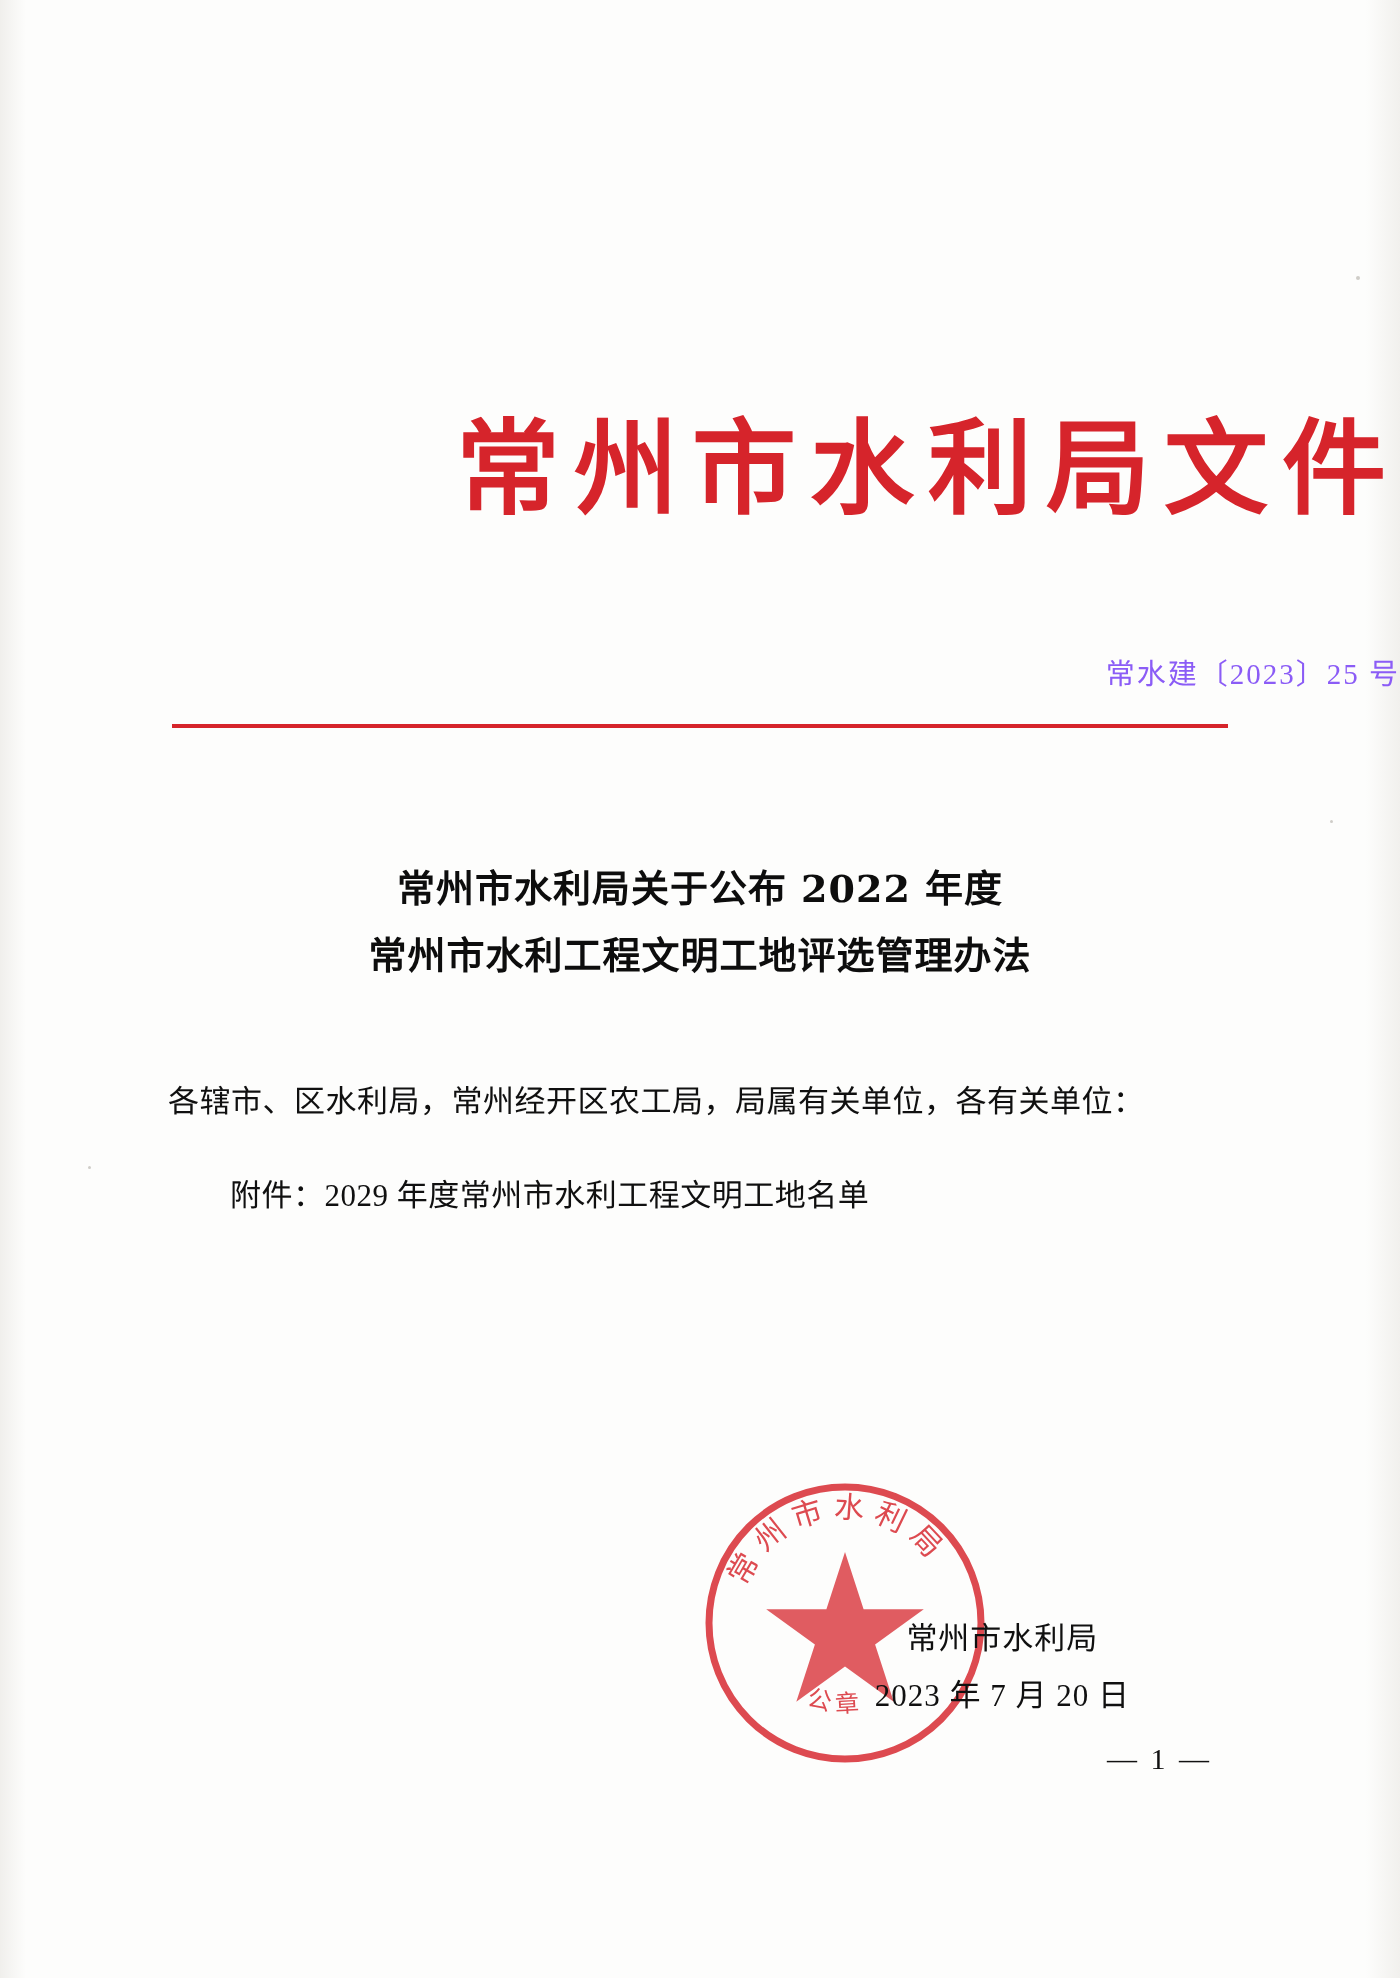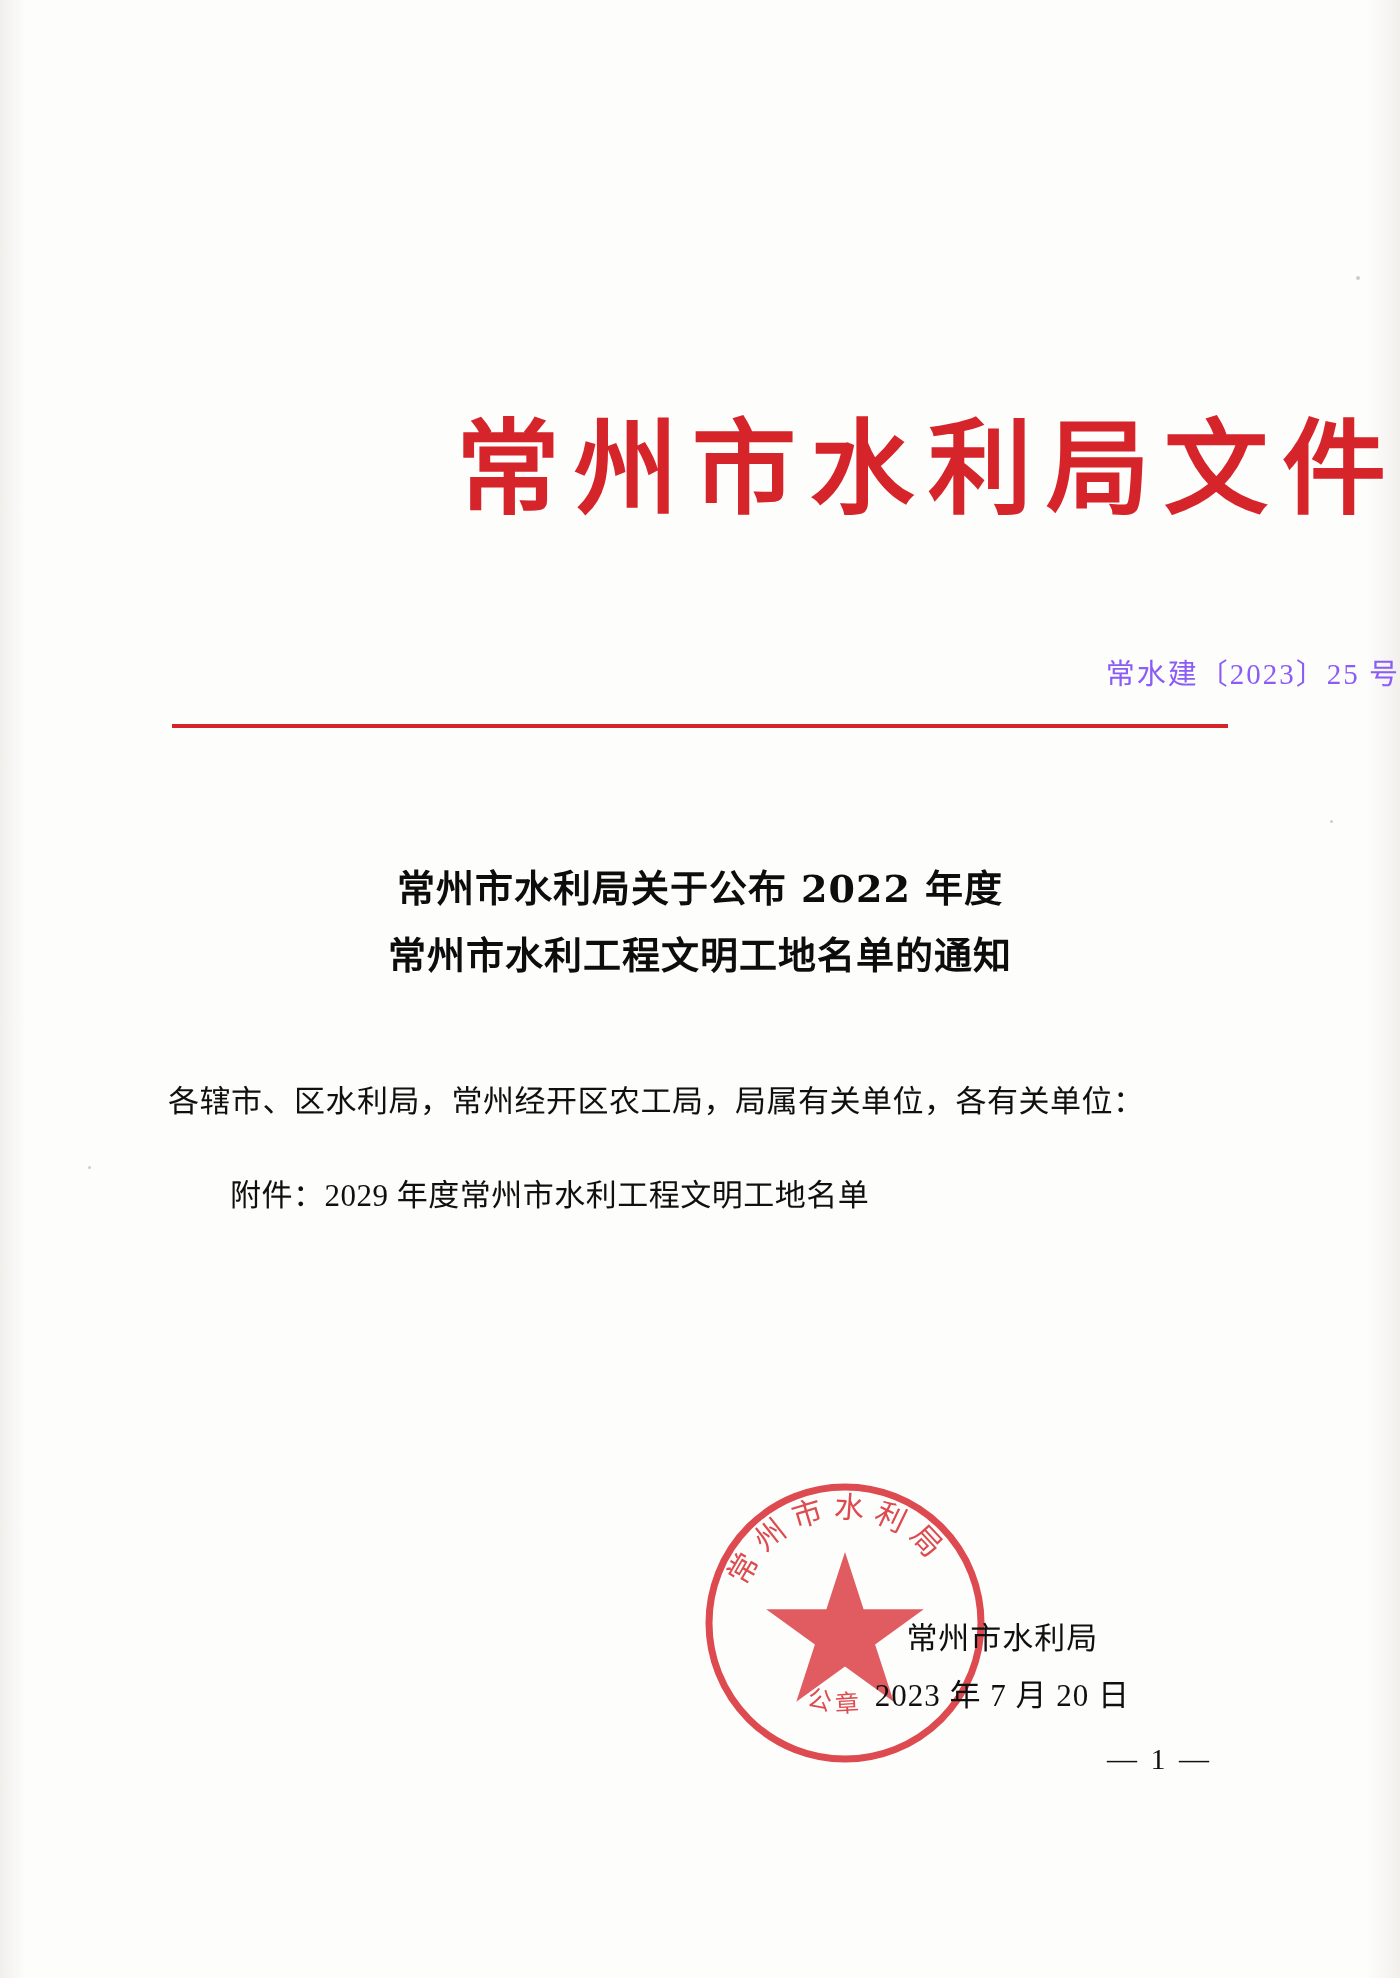--- a/index.html
+++ b/index.html
@@ -174,21 +174,21 @@
   <div class="masthead">
     <div class="masthead-title">常州市水利局文件</div>
   </div>
 
   <div class="doc-number">常水建〔2023〕25 号</div>
 
   <div class="red-rule"></div>
 
   <div class="doc-title">
     <span class="line">常州市水利局关于公布 2022 年度</span>
-    <span class="line">常州市水利工程文明工地名单的通知</span>
+    <span class="line">常州市水利工程文明工地评选管理办法</span>
   </div>
 
   <div class="body-text">
     <p>各辖市、区水利局，常州经开区农工局，局属有关单位，各有关单位：</p>
     <p class="attachment">附件：2029 年度常州市水利工程文明工地名单</p>
   </div>
 
   <svg class="seal" viewBox="0 0 290 290" aria-hidden="true">
     <circle cx="145" cy="145" r="136" fill="none" stroke="#d6242b" stroke-width="7"></circle>
     <path d="M145 74 L163.6 131.2 L223.8 131.2 L175.1 166.6 L193.7 223.8 L145 188.4 L96.3 223.8 L114.9 166.6 L66.2 131.2 L126.4 131.2 Z" fill="#d6242b" opacity="0.9"></path>

